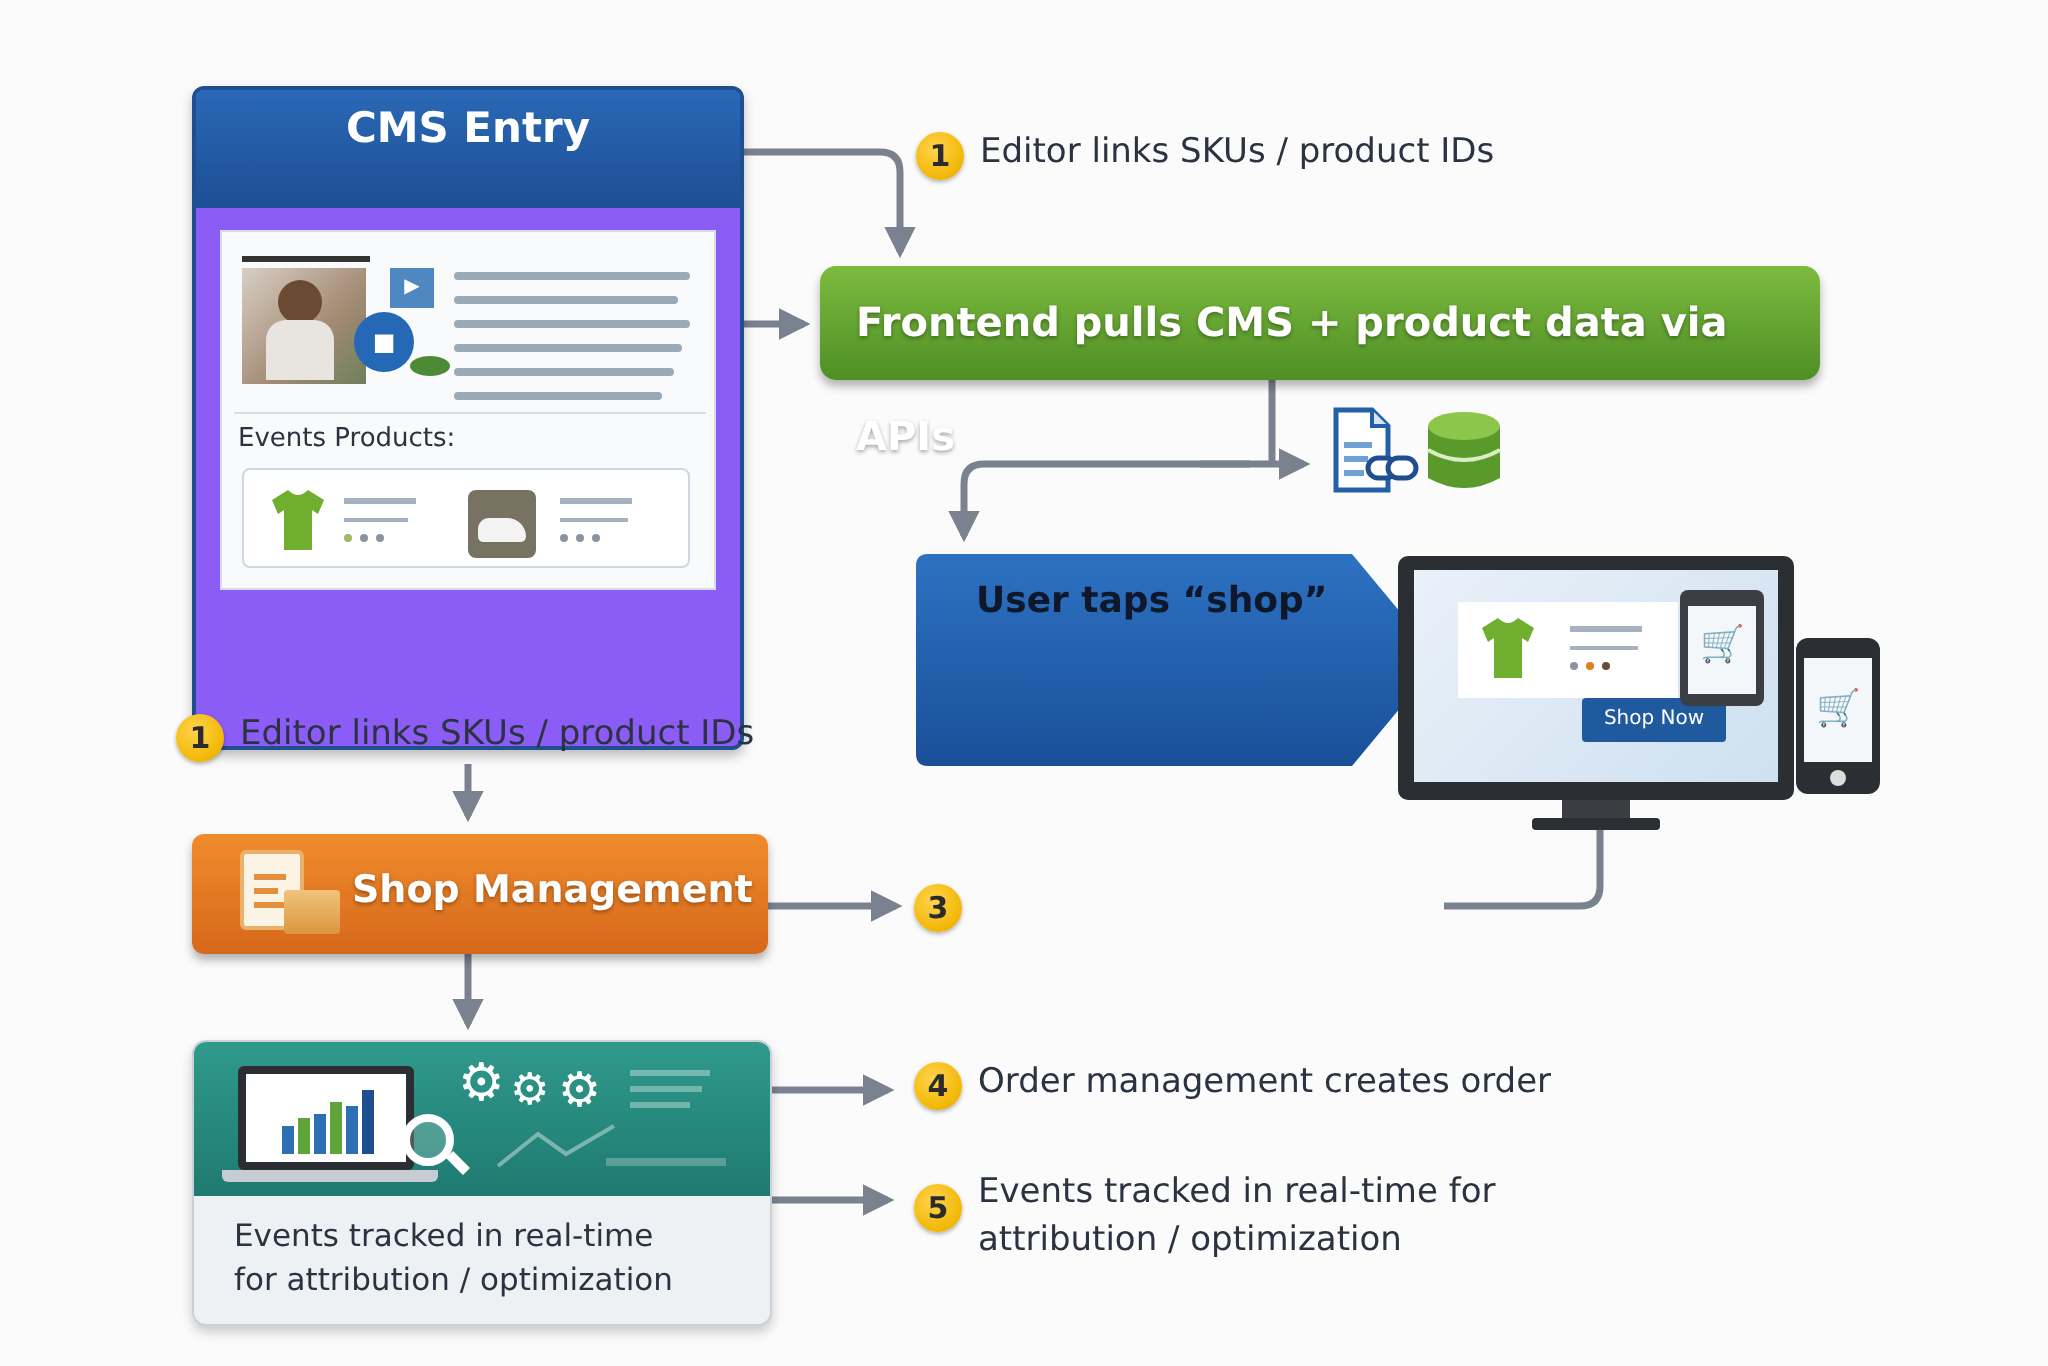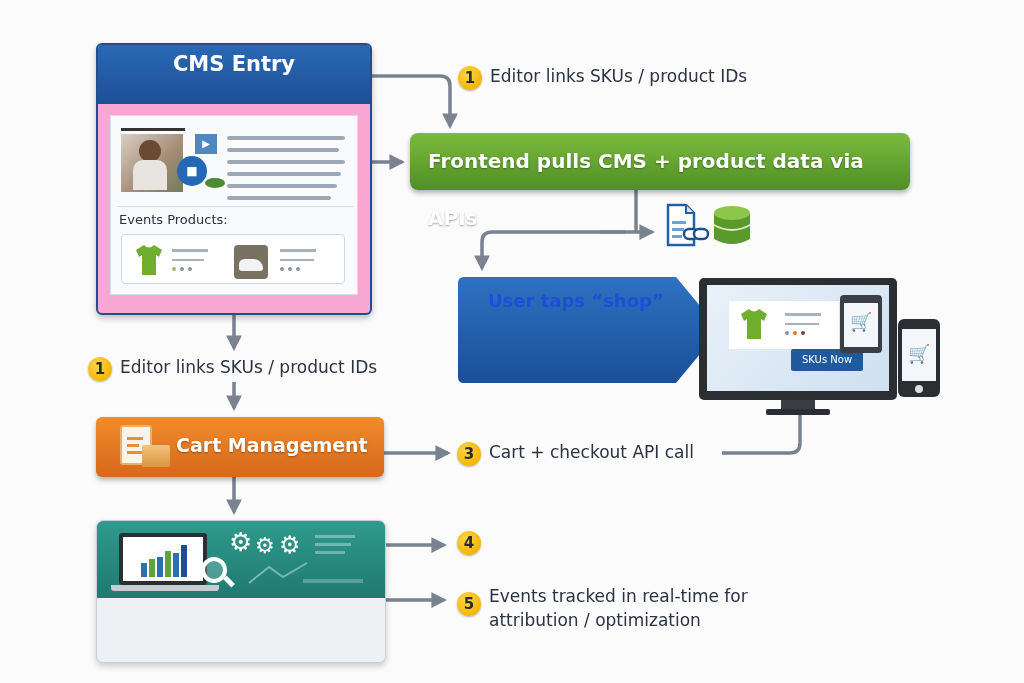--- a/index.html
+++ b/index.html
@@ -2,21 +2,21 @@
 <html><head>
 <meta charset="utf-8">
 <style>
   * { box-sizing: border-box; margin: 0; padding: 0; }
   html, body { width: 1024px; height: 683px; overflow: hidden; }
   body { background: #fbfbfc; font-family: "DejaVu Sans", sans-serif; position: relative; color: #2b3240; }
   .abs { position: absolute; }
   svg.wires { position: absolute; left: 0; top: 0; width: 1024px; height: 683px; pointer-events: none; }
 
   
-  .cms { left: 96px; top: 43px; width: 276px; height: 272px; border-radius: 6px; background: #f9a8d4; border: 2px solid #1f4f91; box-shadow: 0 3px 6px rgba(0,0,0,.25); overflow: hidden; }
+  .cms { left: 96px; top: 43px; width: 276px; height: 332px; border-radius: 6px; background: #8b5cf6; border: 2px solid #1f4f91; box-shadow: 0 3px 6px rgba(0,0,0,.25); overflow: hidden; }
   .cms-head { height: 59px; background: linear-gradient(#2a68b5, #1d4f95); color: #fff; text-align: center; padding-top: 6px; }
   .cms-title { font-size: 21px; font-weight: bold; line-height: 26px; }
   .cms-sub { font-size: 15px; line-height: 20px; }
   .cms-inner { position: absolute; left: 12px; top: 70px; width: 248px; height: 180px; background: #f8fafc; border: 1px solid #d5dde6; }
   .thumb-bar { position: absolute; left: 10px; top: 12px; width: 64px; height: 3px; background: #333; }
   .thumb { position: absolute; left: 10px; top: 18px; width: 62px; height: 58px; background: linear-gradient(135deg,#d8cfc5,#a38a73 60%,#6e7f5d); }
   .person { position: absolute; left: 18px; top: 6px; width: 22px; height: 22px; border-radius: 50%; background: #6b4a34; }
   .person-body { position: absolute; left: 12px; top: 26px; width: 34px; height: 30px; border-radius: 10px 10px 0 0; background: #e8e4e0; }
   .video-badge { position: absolute; left: 66px; top: 40px; width: 30px; height: 30px; border-radius: 50%; background: #2468b6; color: #fff; font-size: 12px; text-align: center; line-height: 30px; }
   .play-btn { position: absolute; left: 84px; top: 18px; width: 22px; height: 20px; background: #4f88c1; color: #fff; font-size: 10px; text-align: center; line-height: 20px; }
@@ -32,21 +32,21 @@
 
   
   .step { display: flex; align-items: flex-start; gap: 8px; font-size: 17px; color: #2b3240; line-height: 24px; }
   .badge { width: 24px; height: 24px; border-radius: 50%; background: radial-gradient(circle at 40% 35%, #ffd34d, #f2b705 70%, #d99a00); color: #2b2b2b; font-weight: bold; font-size: 15px; text-align: center; line-height: 24px; box-shadow: 0 1px 2px rgba(0,0,0,.3); flex: none; margin-top: 2px; }
 
   
   .frontend { left: 410px; top: 133px; width: 500px; height: 57px; border-radius: 8px; background: linear-gradient(#7cbb3e,#4f8f25); box-shadow: 0 3px 5px rgba(0,0,0,.3); color: #fff; font-size: 20px; font-weight: bold; padding-left: 18px; line-height: 57px; text-shadow: 0 1px 2px rgba(0,0,0,.35); }
 
   
   .usertap { left: 458px; top: 277px; width: 262px; height: 106px; }
-  .usertap-text { position: absolute; left: 30px; top: 12px; color: #1d4ed8; font-size: 18px; line-height: 26px; }
+  .usertap-text { position: absolute; left: 30px; top: 12px; color: #0f172a; font-size: 18px; line-height: 26px; }
   .usertap-text b { font-weight: bold; }
 
   
   .monitor { left: 699px; top: 278px; width: 198px; height: 122px; background: #2b2e33; border-radius: 5px; }
   .screen { position: absolute; left: 8px; top: 7px; width: 182px; height: 106px; background: linear-gradient(135deg,#e9f1f9,#cfe0f0); }
   .stand { left: 781px; top: 400px; width: 34px; height: 10px; background: #3a3d42; }
   .stand-base { left: 766px; top: 409px; width: 64px; height: 6px; background: #2b2e33; border-radius: 2px; }
   .card { position: absolute; left: 22px; top: 16px; width: 110px; height: 48px; background: #fff; }
   .shopnow { position: absolute; left: 84px; top: 64px; width: 72px; height: 22px; background: #1f5a9f; color: #fff; font-size: 10px; text-align: center; line-height: 22px; border-radius: 2px; }
   .tablet { position: absolute; left: 133px; top: 10px; width: 42px; height: 58px; background: #3b3f45; border-radius: 4px; }
@@ -185,21 +185,21 @@
     <div class="card">
       <svg class="tee" style="left:12px;top:8px;" viewBox="0 0 26 30">
         <path d="M8,0 L0,5 L3,12 L6,10 L6,30 L20,30 L20,10 L23,12 L26,5 L18,0 Q13,5 8,0z" fill="#6fae2f"></path>
       </svg>
       <div class="pline" style="left:56px;top:12px;width:36px;"></div>
       <div class="pline" style="left:56px;top:22px;width:34px;height:2px;"></div>
       <div class="pdot" style="left:56px;top:30px;"></div>
       <div class="pdot" style="left:64px;top:30px;background:#e07b22;"></div>
       <div class="pdot" style="left:72px;top:30px;background:#6b4a3a;"></div>
     </div>
-    <div class="shopnow">SKUs Now</div>
+    <div class="shopnow">Shop Now</div>
     <div class="tablet">
       <div class="tablet-screen">
         <span class="cart" style="left:6px;top:8px;">🛒</span>
       </div>
     </div>
   </div>
 </div>
 <div class="abs stand"></div>
 <div class="abs stand-base"></div>
 <div class="abs phone">
@@ -214,26 +214,25 @@
   <span>Editor links SKUs / product IDs</span>
 </div>
 
 <div class="abs order">
   <div class="clipboard">
     <div class="clip-line" style="top:10px;"></div>
     <div class="clip-line" style="top:17px;width:12px;"></div>
     <div class="clip-line" style="top:24px;"></div>
   </div>
   <div class="box-icon"></div>
-  <div class="order-title">Cart Management</div>
+  <div class="order-title">Shop Management</div>
 </div>
 
 <div class="abs step" style="left:457px;top:440px;">
   <span class="badge">3</span>
-  <span>Cart + checkout API call</span>
 </div>
 
 <div class="abs analytics">
   <div class="analytics-top">
     <div class="laptop">
       <div class="laptop-screen">
         <div class="bar" style="left:18px;height:14px;background:#2c6fb3;"></div>
         <div class="bar" style="left:26px;height:18px;background:#5fa33a;"></div>
         <div class="bar" style="left:34px;height:20px;background:#2c6fb3;"></div>
         <div class="bar" style="left:42px;height:26px;background:#5fa33a;"></div>
@@ -248,22 +247,27 @@
     <span class="gear" style="left:158px;top:12px;font-size:22px;">⚙</span>
     <span class="gear" style="left:182px;top:10px;font-size:24px;">⚙</span>
     <div class="mini-line" style="left:218px;top:14px;width:40px;"></div>
     <div class="mini-line" style="left:218px;top:22px;width:36px;"></div>
     <div class="mini-line" style="left:218px;top:30px;width:30px;"></div>
     <svg style="position:absolute;left:150px;top:40px;" width="80" height="24" viewBox="0 0 80 24">
       <path d="M2,22 L22,6 L36,16 L60,2" fill="none" stroke="rgba(255,255,255,.4)" stroke-width="2"></path>
     </svg>
     <div class="mini-line" style="left:206px;top:58px;width:60px;height:4px;background:rgba(255,255,255,.25);"></div>
   </div>
+  <div class="analytics-text">
+    <div>Events tracked in real-time</div>
+    <div>for attribution / optimization</div>
+  </div>
 </div>
 
 <div class="abs step" style="left:457px;top:529px;">
   <span class="badge">4</span>
+  <span>Order management creates order</span>
 </div>
 
 <div class="abs step" style="left:457px;top:584px;width:330px;">
   <span class="badge" style="margin-top:8px;">5</span>
   <span>Events tracked in real-time for attribution / optimization</span>
 </div>
 
 </body></html>

